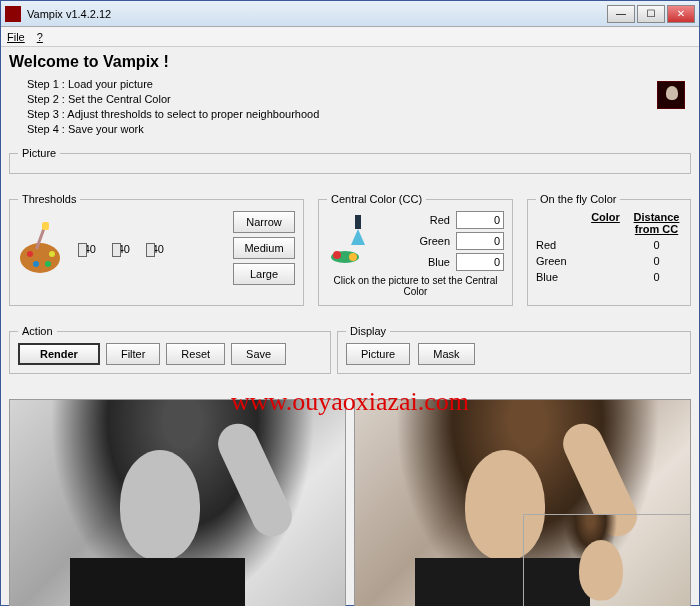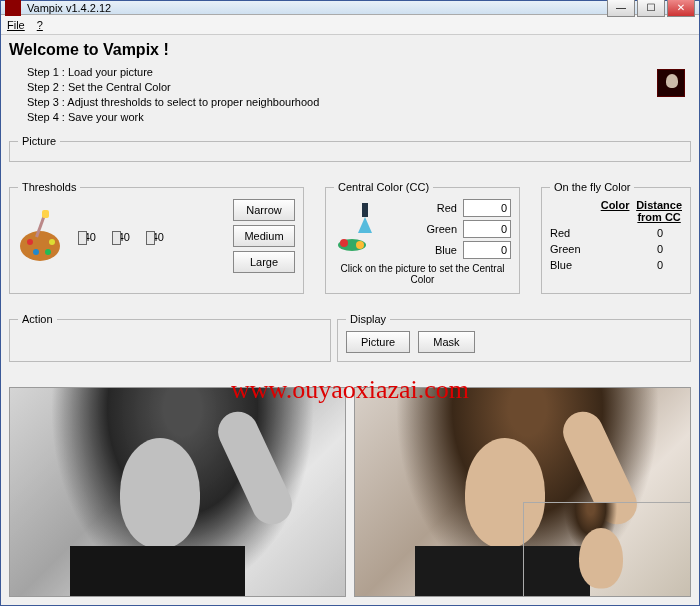--- a/index.html
+++ b/index.html
@@ -1,38 +1,38 @@
 <!DOCTYPE html>
 <html><head>
 <meta charset="utf-8">
 <style>
 * { box-sizing: border-box; margin: 0; padding: 0; font-family: "Tahoma", sans-serif; font-size: 11px; }
 body { background: #fff; }
 .window { width: 700px; height: 606px; border: 1px solid #3b5998; background: #f0f0f0; position: relative; }
-.titlebar { height: 14px; background: linear-gradient(#e8f0f8, #cfe0f0); display: flex; align-items: center; padding: 0 4px; border-bottom: 1px solid #aaa; }
+.titlebar { height: 26px; background: linear-gradient(#e8f0f8, #cfe0f0); display: flex; align-items: center; padding: 0 4px; border-bottom: 1px solid #aaa; }
 .tb-icon { width: 16px; height: 16px; background: #8b0000; margin-right: 6px; }
 .tb-title { flex: 1; color: #000; }
 .tb-buttons { display: flex; gap: 2px; }
 .tb-btn { width: 28px; height: 18px; border: 1px solid #888; background: linear-gradient(#f8f8f8,#d8d8d8); display:flex; align-items:center; justify-content:center; font-size:10px; }
 .tb-btn.close { background: linear-gradient(#e88,#c33); color:#fff; }
 .menubar { height: 20px; background: #f4f4f4; border-bottom: 1px solid #ccc; display:flex; align-items:center; padding: 0 6px; gap: 12px; }
 .menubar span { text-decoration: underline; cursor: default; }
 .client { padding: 6px 8px; position: relative; }
 .welcome { font-weight: bold; font-size: 16px; margin-bottom: 6px; }
 .steps { margin: 4px 0 10px 18px; }
 .steps div { line-height: 15px; }
 .avatar { position:absolute; right:14px; top:34px; width:28px; height:28px; background:#200; border:1px solid #500; }
 .avatar::after{content:"";position:absolute;top:4px;left:8px;width:12px;height:14px;background:#cba;border-radius:50% 50% 40% 40%;}
 fieldset { border: 1px solid #bbb; padding: 6px 8px 8px 8px; margin-bottom: 19px; }
 legend { padding: 0 4px; }
 .picture-row { display:flex; gap:10px; align-items:center; }
 .path-input { flex:1; height:20px; border:1px solid #888; background:#fff; padding:2px 4px; }
 .btn { height:22px; border:1px solid #888; background:linear-gradient(#fefefe,#e4e4e4); padding:2px 14px; cursor:default; }
 .btn.load { border:2px solid #555; padding:2px 24px; }
-.row2 { display:flex; gap:21px; }
+.row2 { display:flex; gap:14px; }
 .thresholds { flex: 0 0 295px; }
 .thresh-body { display:flex; gap:6px; align-items:center; }
 .palette { width:46px; height:56px; position:relative; }
 .palette svg { width:46px; height:56px; }
 .sliders { flex:1; display:flex; gap:8px; padding-top:2px; }
 .slider-row { display:flex; align-items:center; gap:6px; }
 .slider { flex:1; height:20px; position:relative; border-bottom:1px solid #aaa; }
 .slider::before{content:"";position:absolute;left:0;right:0;top:9px;height:2px;background:#ccc;}
 .slider-thumb{position:absolute;left:8px;top:4px;width:9px;height:14px;background:#e8e8e8;border:1px solid #666;}
 .slider-val { width:20px; text-align:right; }
@@ -193,20 +193,26 @@
             <div class="lab">Blue</div>
             <div class="col"></div>
             <div class="col">0</div>
           </div>
       </fieldset>
     </div>
 
     <div class="row3">
       <fieldset class="action">
         <legend>Action</legend>
+        <div class="action-body">
+          <button class="btn render">Render</button>
+          <button class="btn">Filter</button>
+          <button class="btn">Reset</button>
+          <button class="btn">Save</button>
+        </div>
       </fieldset>
       <fieldset class="display">
         <legend>Display</legend>
         <div class="display-body">
           <button class="btn">Picture</button>
           <button class="btn">Mask</button>
         </div>
       </fieldset>
     </div>
 

